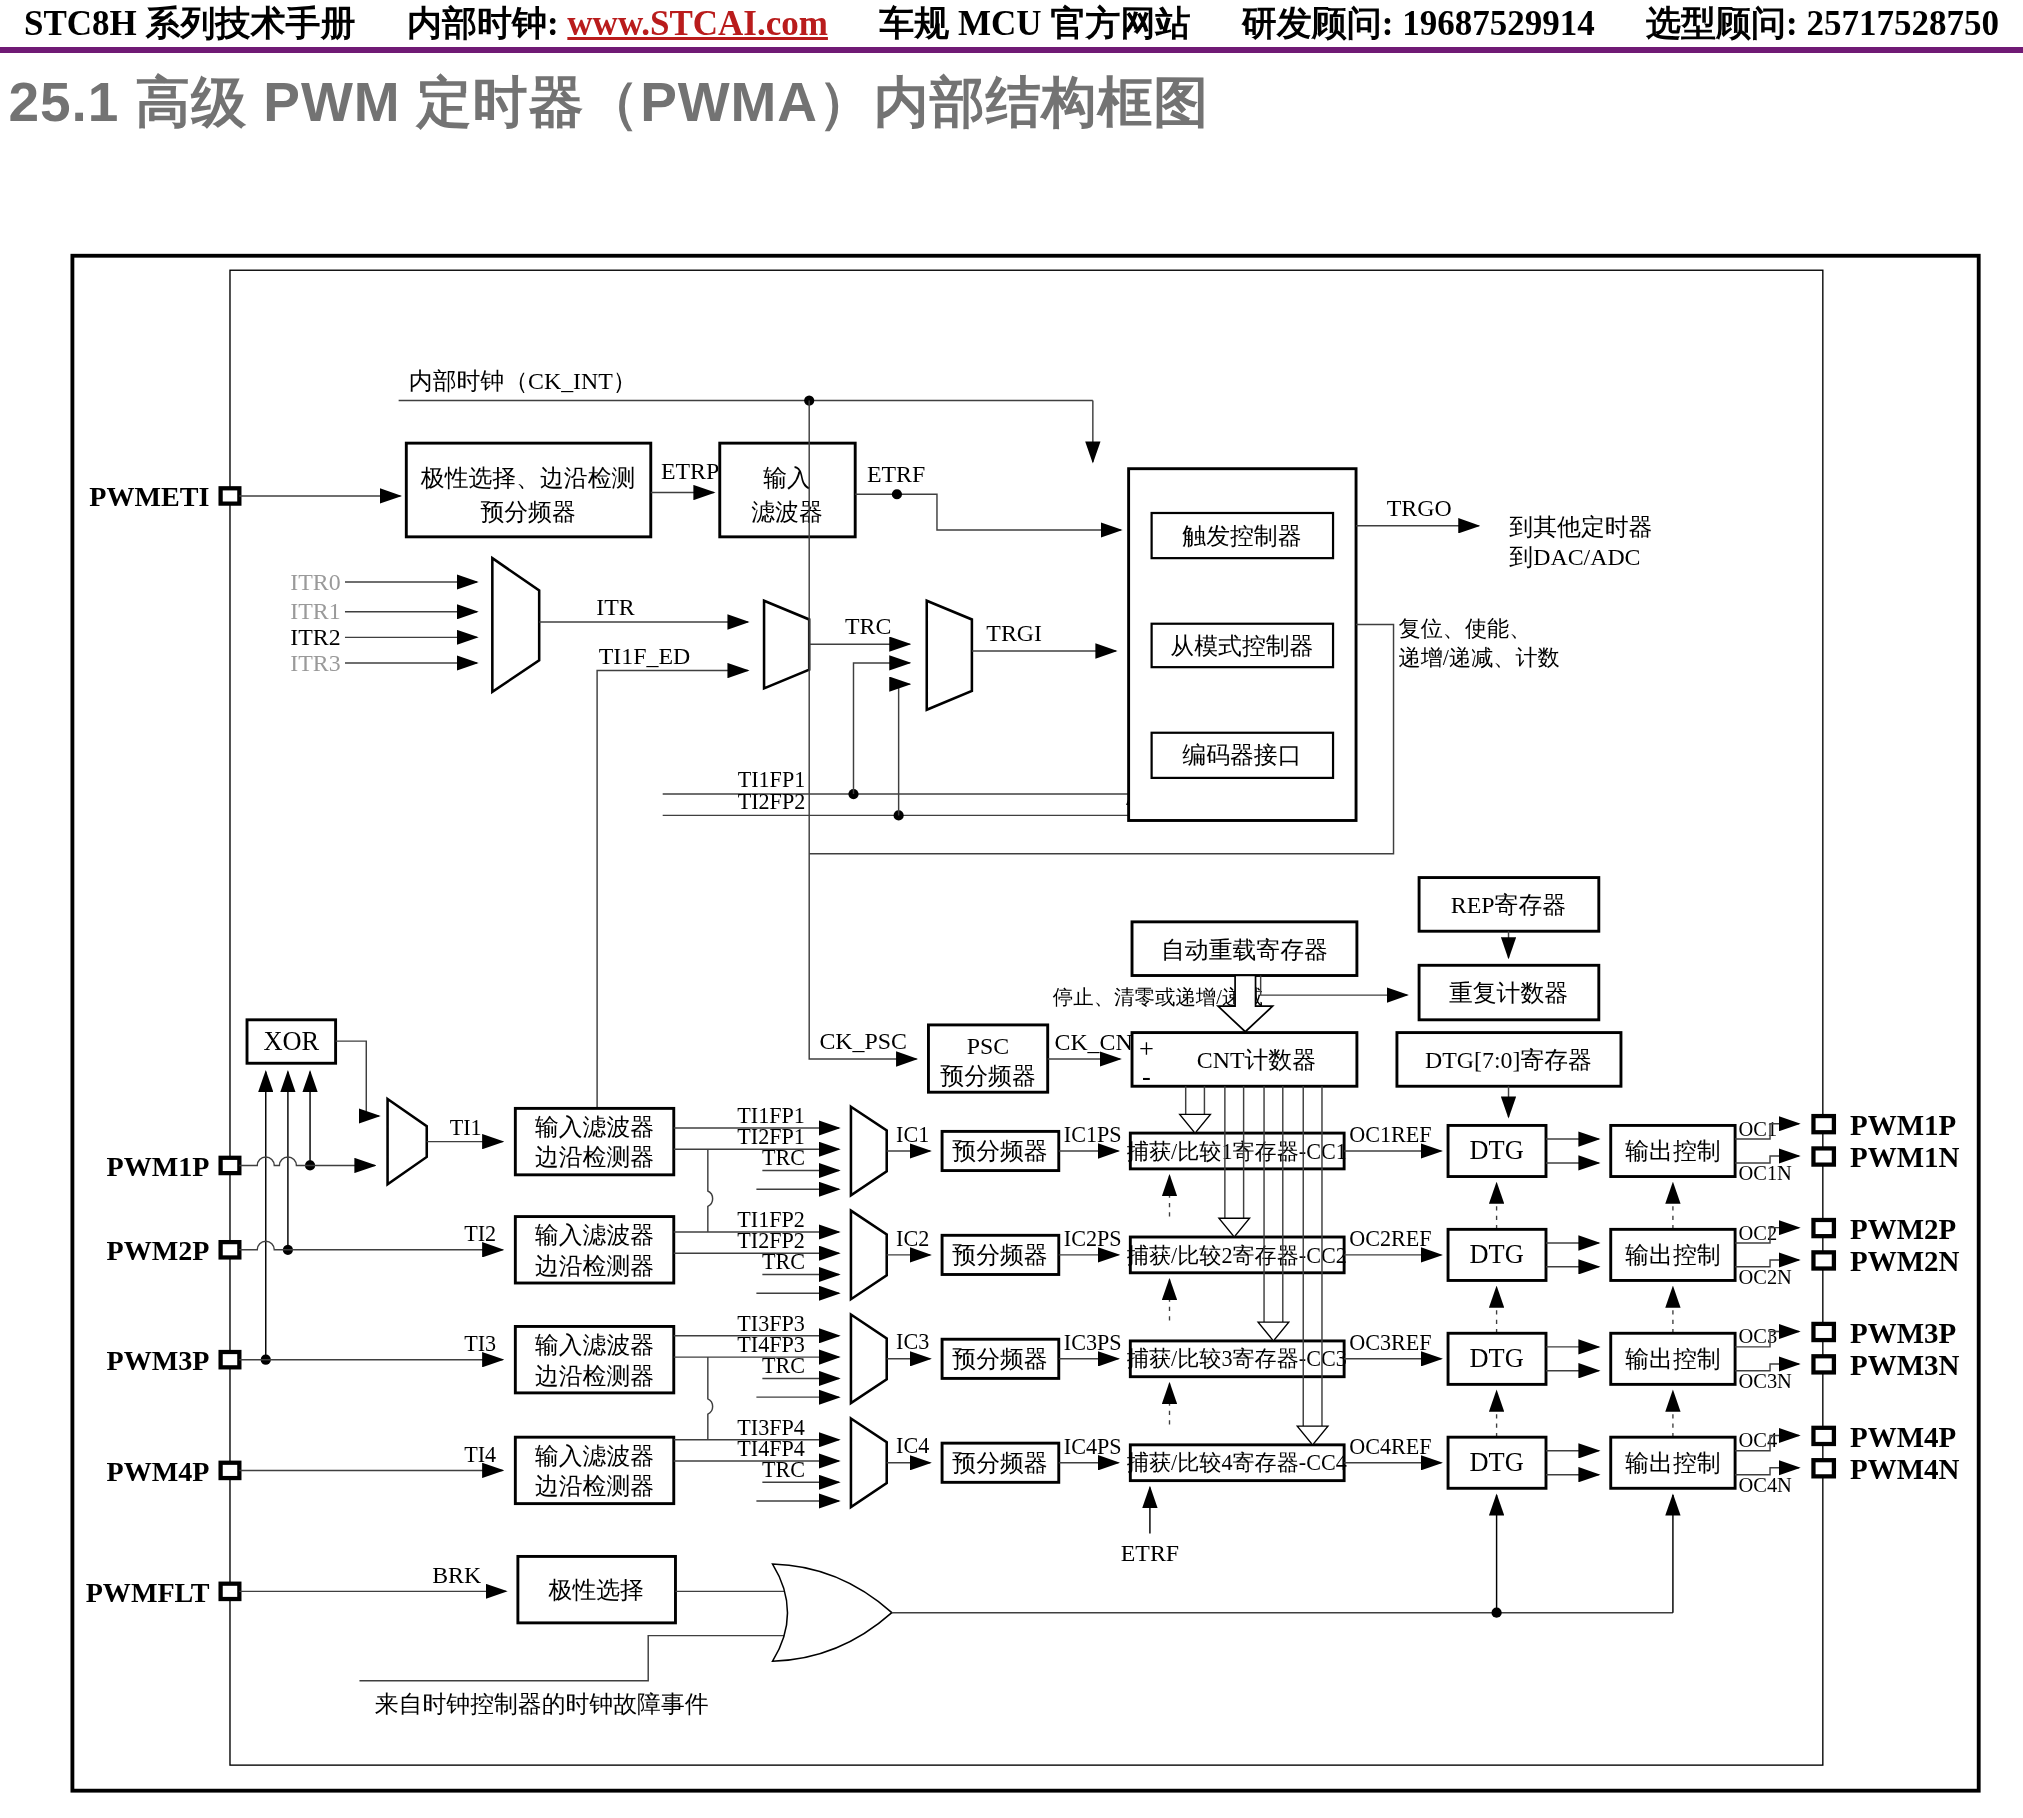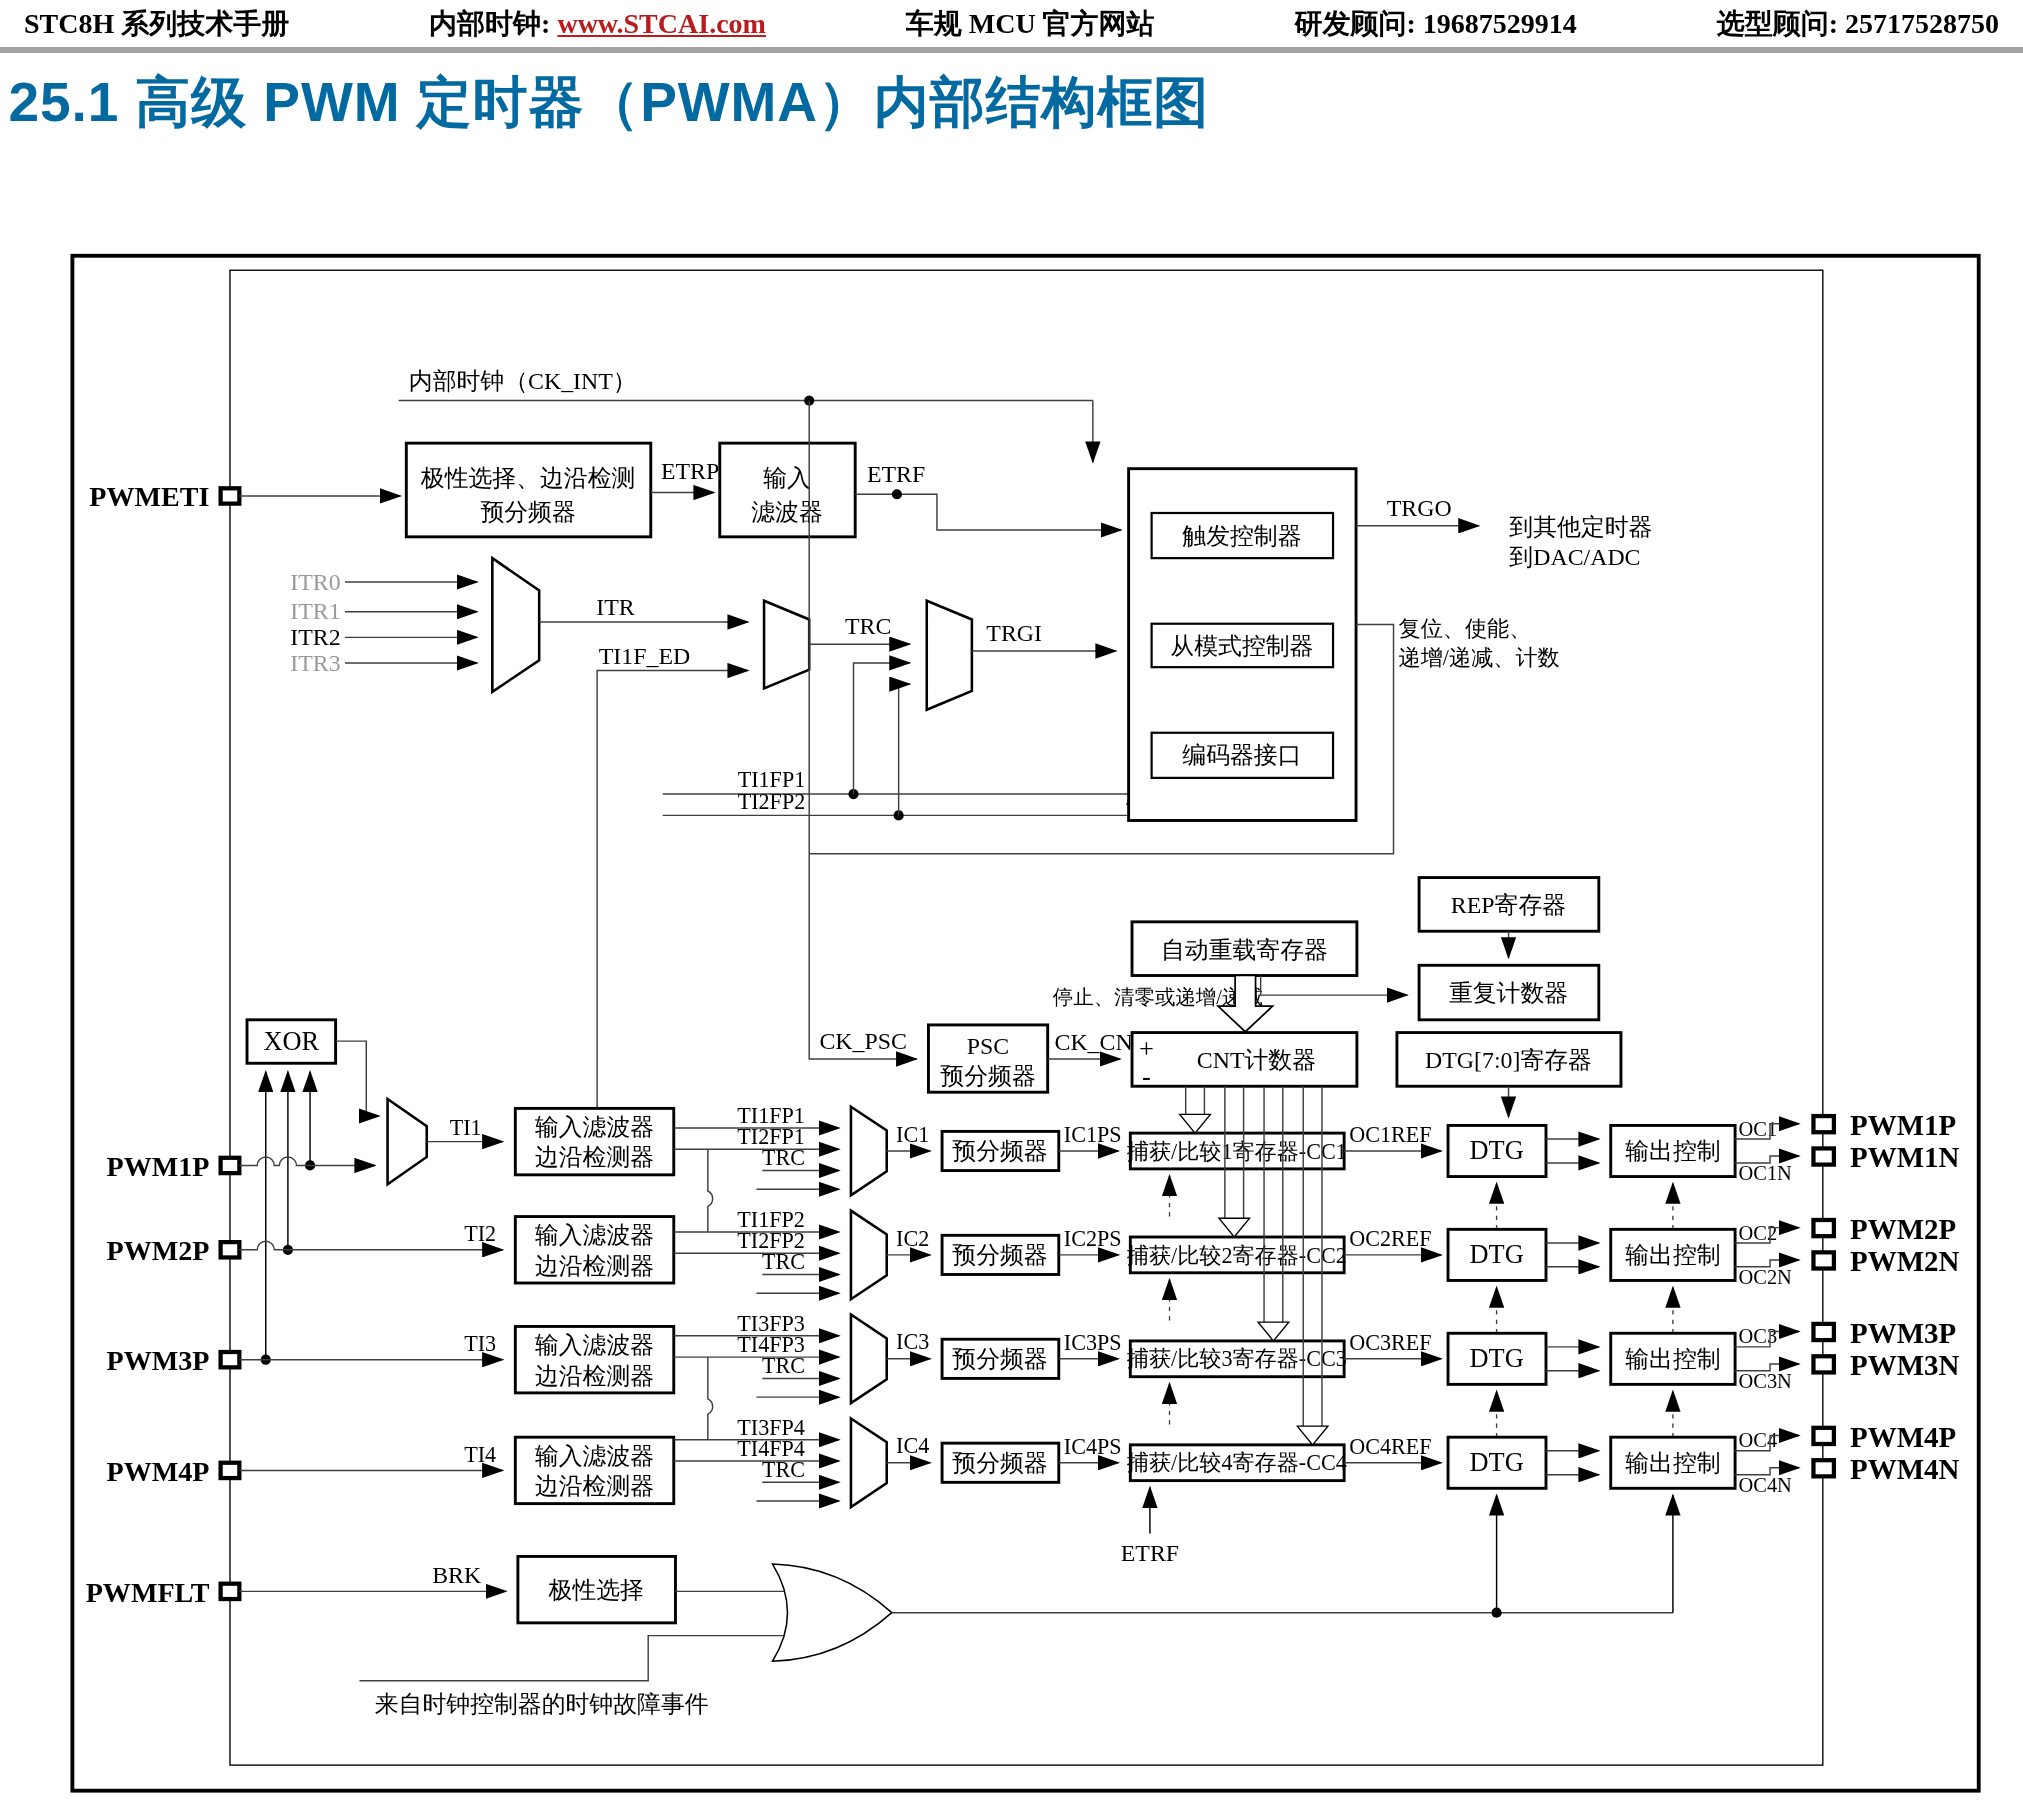--- a/index.html
+++ b/index.html
@@ -1,22 +1,22 @@
 <!DOCTYPE html>
 <html style="font-size:13.6px"><head>
 <meta charset="utf-8">
 <style>
   html,body{margin:0;padding:0;background:#ffffff;}
   body{width:2023px;height:1819px;position:relative;font-family:"Liberation Serif",serif;}
   .hdr{position:absolute;top:0;left:0;width:2023px;height:53px;display:flex;align-items:center;
-       justify-content:space-between;padding:0 24px;box-sizing:border-box;border-bottom:6px solid #a3a3a3;
-       font-weight:bold;font-size:28px;color:#000;z-index:3;}
+       justify-content:space-between;padding:0 24px;box-sizing:border-box;border-bottom:6px solid #701a75;
+       font-weight:bold;font-size:35px;color:#000;z-index:3;}
   .hdr a{color:#b91c1c;text-decoration:underline;}
   .ttl{position:absolute;top:66px;left:8.5px;width:2002px;font-family:"Liberation Sans",sans-serif;
-       font-weight:bold;font-size:55px;color:#0369a1;z-index:3;letter-spacing:0.9px;}
+       font-weight:bold;font-size:55px;color:#737373;z-index:3;letter-spacing:0.9px;}
   svg{position:absolute;top:0;left:0;z-index:1;}
   .ln{stroke:#3f3f3f;stroke-width:1.7;fill:none;}
   .lnk{stroke:#000;stroke-width:1.7;fill:none;}
   .dash{stroke:#3f3f3f;stroke-width:1.6;fill:none;stroke-dasharray:5 6;}
   .bx{fill:#ffffff;stroke:#000;stroke-width:3.4;}
   .bxi{fill:#ffffff;stroke:#000;stroke-width:2.6;}
   .frame{fill:none;stroke:#000;}
   .mux{fill:#ffffff;stroke:#000;stroke-width:3;}
   .dot{fill:#000;stroke:none;}
   .t{font-family:"Liberation Serif",serif;font-size:26px;fill:#000;}

